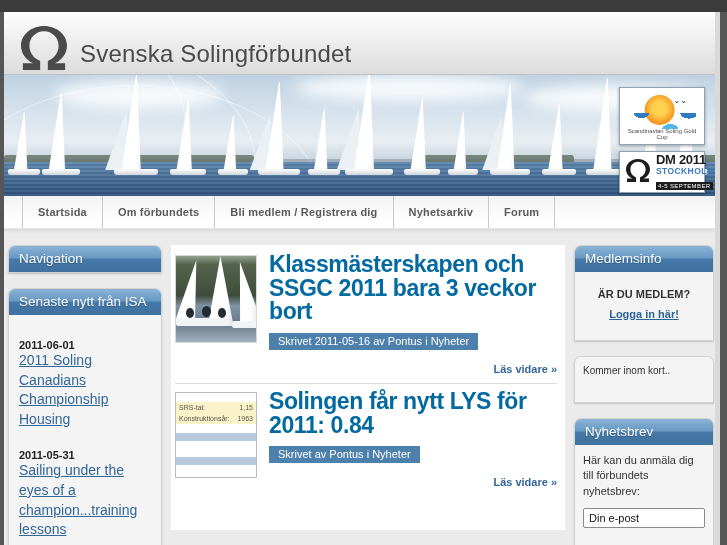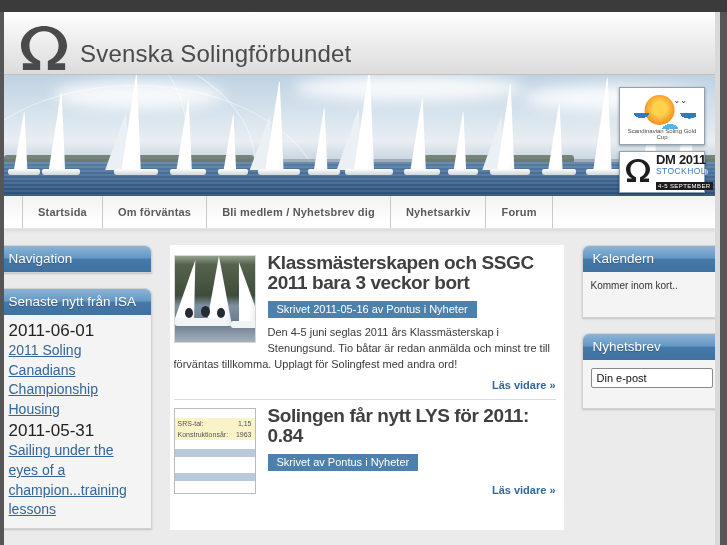--- a/index.html
+++ b/index.html
@@ -56,55 +56,55 @@
       radial-gradient(14px 9px at 62% 100%,#54b6e8 55%,transparent 56%),
       radial-gradient(16px 10px at 90% 0,#2e7bbf 55%,transparent 56%);
   }
   .ssgc-bird{position:absolute;right:18%;top:6px;color:#1c2a33;font-size:8px;line-height:8px;}
   .ssgc-caption{position:absolute;left:0;right:0;bottom:1px;text-align:center;font-size:6px;color:#4a4a4a;}
 
   
   .dm-omega{flex:0 0 auto;}
   .dm-text{line-height:1;}
   .dm-title{font-size:13px;font-weight:bold;color:#1d1d1d;letter-spacing:-0.3px;}
-  .dm-city{font-size:8.5px;font-weight:normal;color:#3a7abf;letter-spacing:0.4px;margin-top:1px;}
+  .dm-city{font-size:8.5px;font-weight:bold;color:#3a7abf;letter-spacing:0.4px;margin-top:1px;}
   .dm-date{display:inline-block;font-size:6px;color:#fff;background:#1d1d1d;padding:1px 2px;margin-top:1px;letter-spacing:0.4px;}
 
   
   .tabbar{height:32px;background:linear-gradient(#f2f2f2,#ffffff 80%);display:flex;
     border-bottom:1px solid #e4e4e4;box-shadow:0 2px 3px rgba(0,0,0,.08);position:relative;z-index:3;}
   .tab{line-height:32px;padding:0 15px;font-size:11px;font-weight:bold;color:#5a5a5a;
     border-right:1px solid #c9c9c9;cursor:pointer;letter-spacing:0.2px;}
   .tab:first-child{border-left:1px solid #c9c9c9;margin-left:18px;}
 
   
-  .content{display:flex;gap:18px;padding:16px 4px 12px 4px;background:#ebebeb;height:285px;justify-content:center;}
+  .content{display:flex;gap:9px;padding:16px 4px 12px 4px;background:#ebebeb;height:285px;}
   .col-left{width:154px;flex:0 0 auto;}
   .col-main{width:394px;flex:0 0 auto;background:#fff;padding:2px 8px 0 4px;box-sizing:border-box;}
   .col-right{width:140px;flex:0 0 auto;}
 
   .panel{border:1px solid #d2d2d2;border-radius:7px 7px 0 0;background:#f4f4f4;
     box-shadow:0 1px 2px rgba(0,0,0,.18);margin-bottom:15px;}
   .panel-header{background:linear-gradient(#8db3d6 0%,#6699c4 45%,#4579a9 52%,#41719f 100%);
     color:#fff;font-size:13.5px;padding:5px 10px 6px;border-radius:6px 6px 0 0;
     text-shadow:0 1px 1px rgba(0,0,0,.25);}
   .navlist{display:block;}
   .navitem{display:block;padding:5px 10px 5px 14px;font-size:11px;font-weight:bold;color:#336699;
     border-bottom:1px solid #ddd;cursor:pointer;text-decoration:none;}
   .navitem:last-child{border-bottom:none;}
 
   .isa-body{padding:4px 10px 8px;}
-  .isa-date{font-size:17px;font-weight:normal;color:#222;margin-top:2px;}
+  .isa-date{font-size:11px;font-weight:bold;color:#222;margin-top:20px;}
   .isa-link{font-size:14px;color:#336699;text-decoration:underline;line-height:1.4;display:block;cursor:pointer;}
 
   
   .article{overflow:hidden;padding:6px 0 8px;border-bottom:1px solid #dcdcdc;}
   .article:last-child{border-bottom:none;}
   .thumb{float:left;width:82px;margin:2px 12px 4px 0;border:1px solid #d7d7d7;box-sizing:border-box;cursor:pointer;}
-  .headline{font-size:19px;line-height:1.03;font-weight:bold;color:#404040;margin:0 8px 7px;letter-spacing:-0.4px;cursor:pointer;}
+  .headline{font-size:23px;line-height:1.03;font-weight:bold;color:#0369a1;margin:0 8px 7px;letter-spacing:-0.4px;cursor:pointer;}
   .byline{display:inline-block;background:#4e80ac;color:#fff;font-size:11px;padding:2px 9px 3px;margin-bottom:7px;}
   .article-body{font-size:11px;color:#3a3a3a;line-height:1.45;margin:0;}
   .more{display:block;text-align:right;font-size:11px;font-weight:bold;color:#336699;
     text-decoration:none;margin-top:6px;cursor:pointer;}
 
   
   .thumb-photo{height:88px;position:relative;overflow:hidden;
     background:linear-gradient(180deg,#93a18d 0%,#55634d 10%,#3e4c3a 46%,#7e92a2 58%,#68798b 78%,#a2b1bd 100%);}
   .tp-sail{position:absolute;background:linear-gradient(100deg,#fff 65%,#d9dfe4);}
   .tp-hull{position:absolute;background:#f2f3f4;border-radius:2px;}
@@ -222,22 +222,22 @@
       <span class="dm-text">
         <div class="dm-title">DM 2011</div>
         <div class="dm-city">STOCKHOLM</div>
         <div class="dm-date">4-5 SEPTEMBER</div>
       </span>
     </div>
   </div>
 
   <nav class="tabbar">
     <div class="tab">Startsida</div>
-    <div class="tab">Om förväntas</div>
-    <div class="tab">Bli medlem / Nyhetsbrev dig</div>
+    <div class="tab">Om förbundets</div>
+    <div class="tab">Bli medlem / Registrera dig</div>
     <div class="tab">Nyhetsarkiv</div>
     <div class="tab">Forum</div>
   </nav>
 
   <div class="content">
 
     <aside class="col-left">
       <div class="panel">
         <div class="panel-header">Navigation</div>
       </div>
@@ -262,21 +262,20 @@
           <div class="tp-sail" style="left:30px;top:0;width:30px;height:70px;clip-path:polygon(6% 100%,48% 0,92% 100%);"></div>
           <div class="tp-sail" style="left:58px;top:6px;width:24px;height:60px;clip-path:polygon(10% 100%,40% 0,100% 100%);transform:skewX(7deg);"></div>
           <div class="tp-hull" style="left:0;bottom:16px;width:52px;height:8px;"></div>
           <div class="tp-hull" style="left:56px;bottom:14px;width:26px;height:7px;"></div>
           <div class="tp-crew" style="left:10px;bottom:24px;width:8px;height:10px;"></div>
           <div class="tp-crew" style="left:26px;bottom:25px;width:9px;height:11px;"></div>
           <div class="tp-crew" style="left:42px;bottom:24px;width:8px;height:10px;"></div>
         </div>
         <h2 class="headline">Klassmästerskapen och SSGC 2011 bara 3 veckor bort</h2>
         <div class="byline">Skrivet 2011-05-16 av Pontus i Nyheter</div>
-        <p class="article-body">Den 4-5 juni seglas 2011 års Klassmästerskap i Stenungsund. Tio båtar är redan anmälda och minst tre till förväntas tillkomma. Upplagt för Solingfest med andra ord!</p>
         <a class="more">Läs vidare »</a>
       </article>
 
       <article class="article">
         <div class="thumb thumb-table">
           <div class="tt-gap"></div>
           <div class="tt-row tt-yellow">
             <span>SRS-tal:</span>
             <span>1,15</span>
           </div>
@@ -291,29 +290,36 @@
         </div>
         <h2 class="headline">Solingen får nytt LYS för 2011: 0.84</h2>
         <div class="byline">Skrivet av Pontus i Nyheter</div>
         <a class="more">Läs vidare »</a>
       </article>
 
     </main>
 
     <aside class="col-right">
 
-
-      <div class="panel">
-        <div class="panel-header">Kalendern</div>
+      <div class="panel">
+        <div class="panel-header">Medlemsinfo</div>
+        <div class="member-body">
+          <div class="member-q">ÄR DU MEDLEM?</div>
+          <a class="member-login">Logga in här!</a>
+        </div>
+      </div>
+
+      <div class="panel">
         <div class="cal-body">Kommer inom kort..</div>
       </div>
 
       <div class="panel">
         <div class="panel-header">Nyhetsbrev</div>
         <div class="news-body">
+          <p class="news-text">Här kan du anmäla dig till förbundets nyhetsbrev:</p>
           <input class="news-input" type="text" value="Din e-post" style="">
 
         </div>
       </div>
 
     </aside>
   </div>
 </div>
 
 </body></html>

